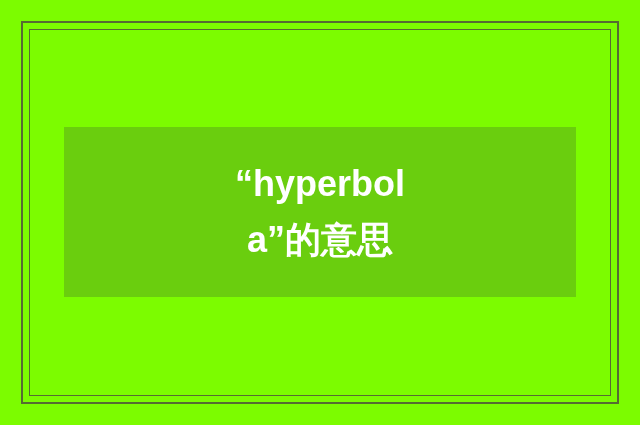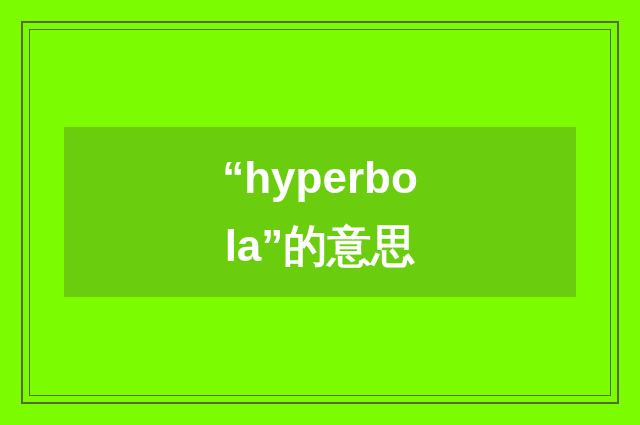--- a/index.html
+++ b/index.html
@@ -58,21 +58,21 @@
     align-items: center;
     justify-content: center;
     box-sizing: border-box;
   }
 
   .headline-text {
     display: block;
     width: 200px;
     text-align: center;
     color: #ffffff;
-    font-size: 44px;
+    font-size: 36px;
     font-weight: bold;
     line-height: 1.55;
     letter-spacing: 0px;
     word-break: break-all;
     overflow-wrap: break-word;
     font-family: "Liberation Sans", "DejaVu Sans", sans-serif;
   }
 </style>
 </head>
 <body>

